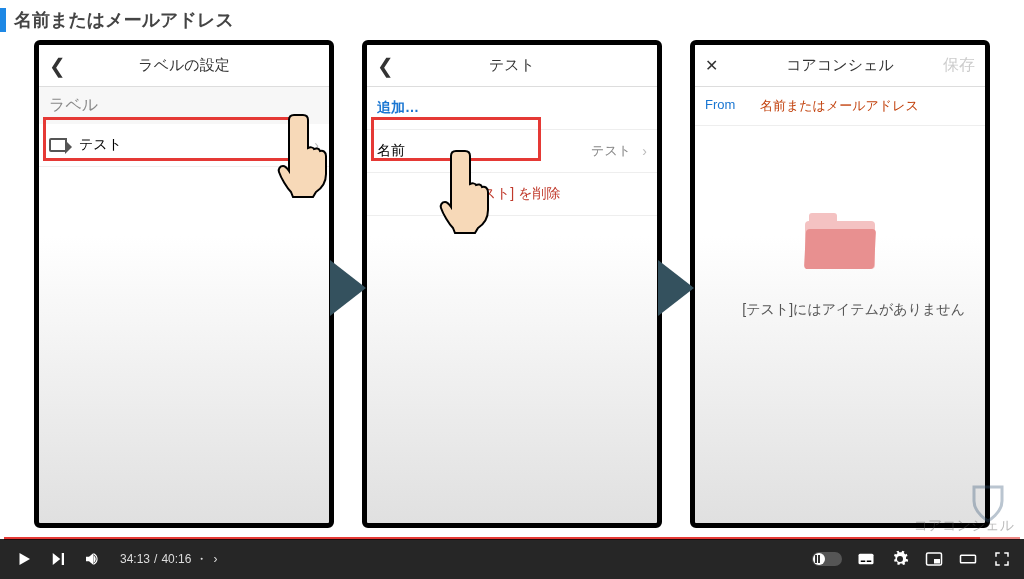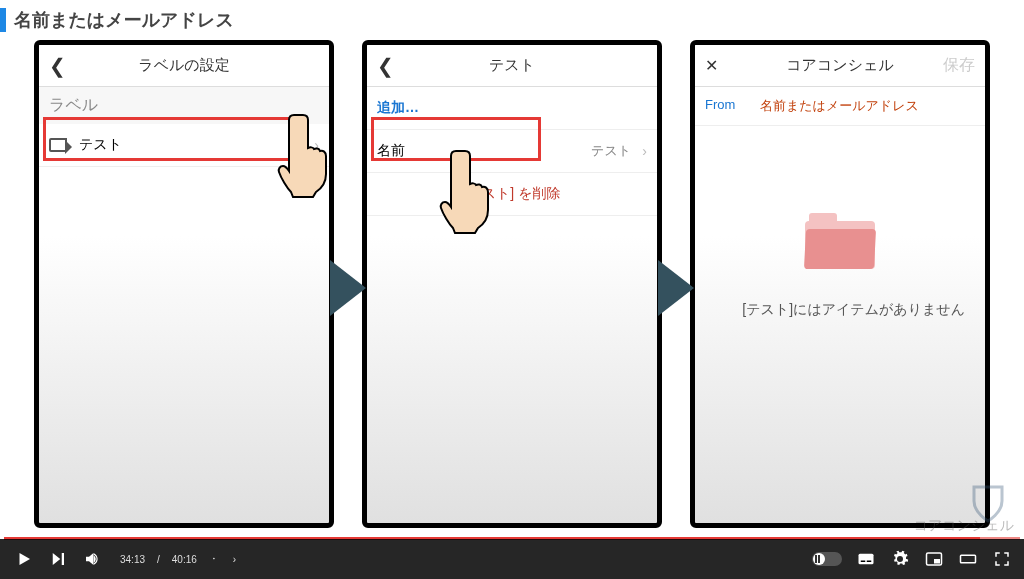--- a/index.html
+++ b/index.html
@@ -38,21 +38,21 @@
 .from-label{color:#1976d2;font-weight:400;width:55px}
 .from-placeholder{color:#c2410c}
 .watermark{position:absolute;right:18px;bottom:56px;width:36px;height:40px;opacity:.35}
 .watermark svg{width:100%;height:100%}
 .watermark-text{position:absolute;right:10px;bottom:44px;font-size:14px;color:#555;opacity:.4}
 .player-bar{position:absolute;bottom:0;left:0;right:0;height:40px;background:rgba(0,0,0,0.85);display:flex;align-items:center;padding:0 12px;color:#fff;font-size:12px}
 .progress-line{position:absolute;bottom:39px;left:4px;right:4px;height:3px;background:#e53935}
 .progress-line::after{content:"";position:absolute;right:0;width:40px;height:3px;background:rgba(255,255,255,.4)}
 .pbtn{width:24px;height:24px;display:flex;align-items:center;justify-content:center;margin-right:10px;cursor:pointer}
 .pbtn svg{fill:#fff;width:18px;height:18px}
-.time-chapter{margin-left:6px;color:#ddd;font-size:10px;display:flex;align-items:center;gap:12px}
+.time-chapter{margin-left:6px;color:#ddd;font-size:12px;display:flex;align-items:center;gap:4px}
 .spacer{flex:1}
 .right-controls{display:flex;align-items:center;gap:14px}
 .right-controls .ic{width:20px;height:20px;display:flex;align-items:center;justify-content:center;cursor:pointer}
 .right-controls svg{fill:#fff;width:18px;height:18px}
 .autoplay{width:30px;height:14px;border-radius:8px;background:#555;position:relative}
 .autoplay::after{content:"";position:absolute;left:1px;top:1px;width:12px;height:12px;border-radius:50%;background:#fff}
 .autoplay .pause{position:absolute;left:3px;top:3px;width:2px;height:8px;background:#333;box-shadow:3px 0 0 #333;z-index:1}
 </style>
 </head>
 <body>

